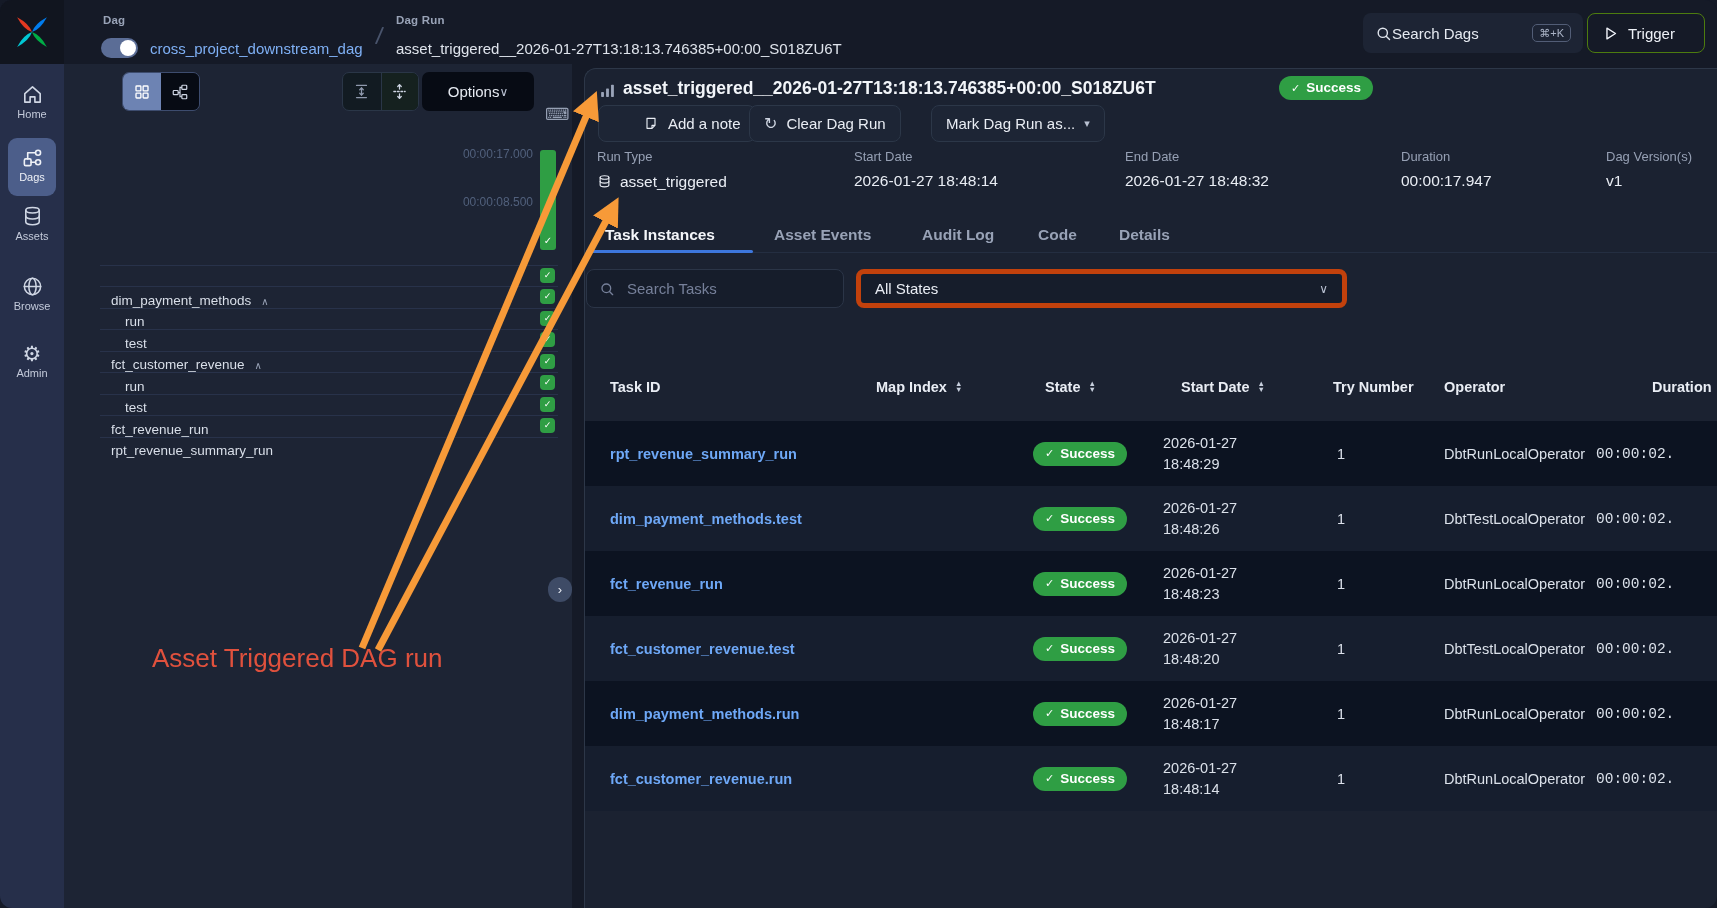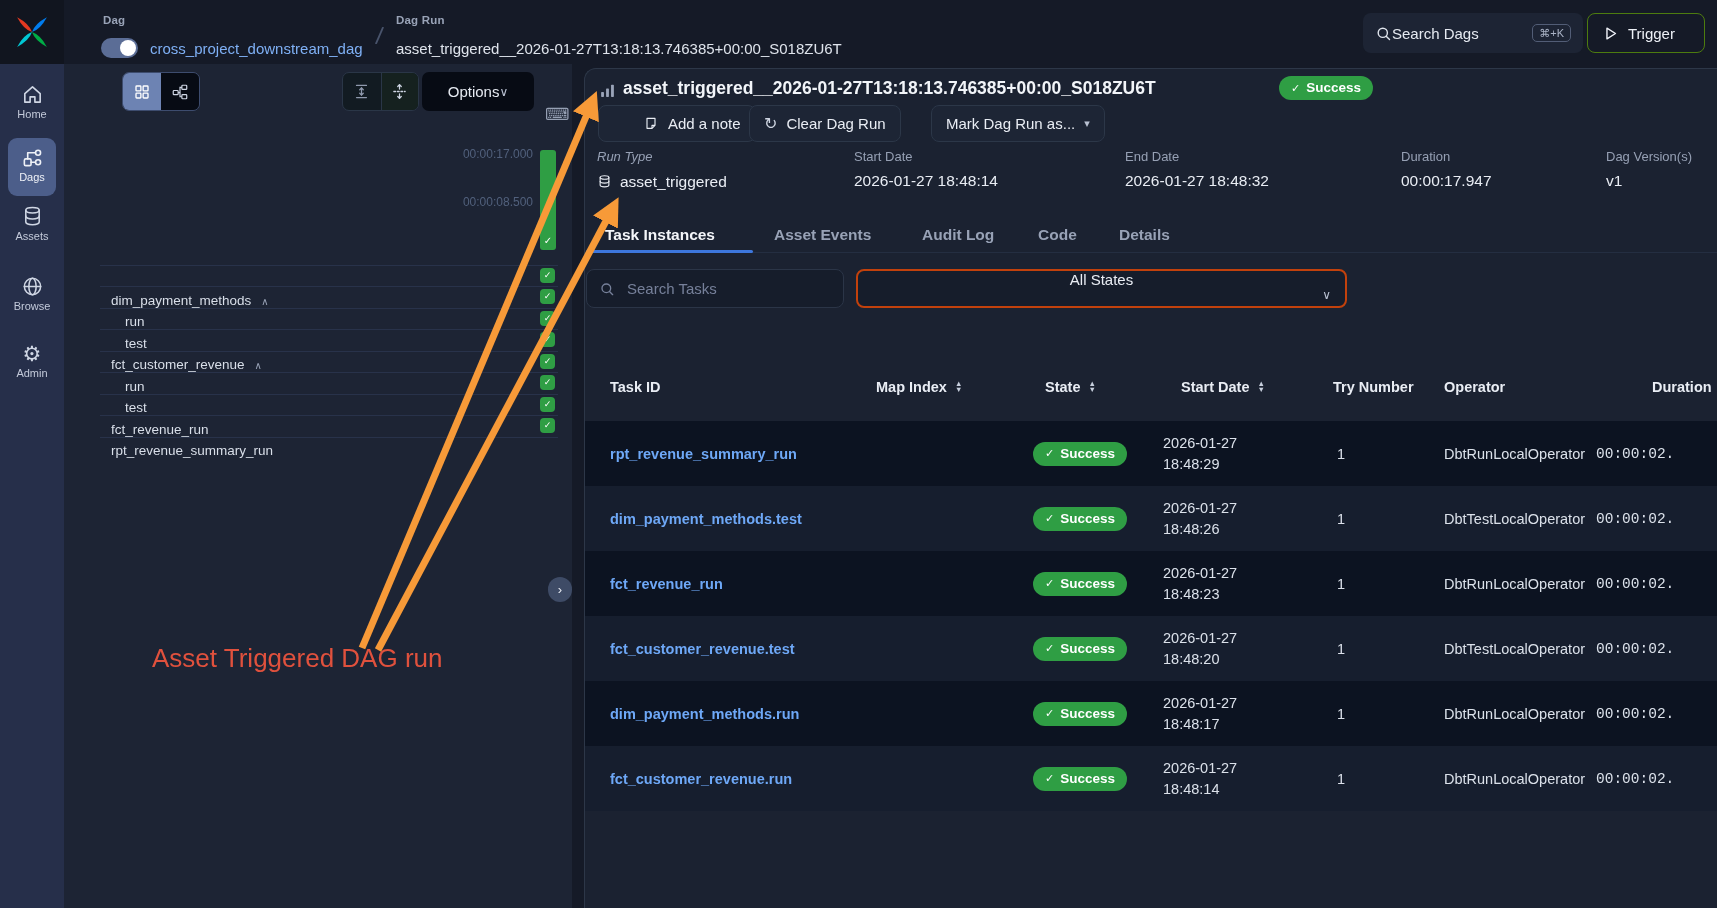--- a/index.html
+++ b/index.html
@@ -1,18 +1,18 @@
 <!DOCTYPE html>
 <html><head>
 <meta charset="utf-8">
 <style>
   html,body{margin:0;padding:0;background:#151a27;}
   *{box-sizing:border-box;}
   .stage{position:relative;width:1717px;height:908px;overflow:hidden;background:#151a27;
-    font-family:"Liberation Sans","DejaVu Sans",sans-serif;color:#e8ecf3;}
+    font-family:"Liberation Sans","DejaVu Sans",sans-serif;color:#e8ecf3;border-radius:12px;}
 
   
   .topbar{position:absolute;left:0;top:0;width:1717px;height:64px;background:#151a27;}
   .logo-box{position:absolute;left:0;top:0;width:64px;height:64px;display:flex;align-items:center;justify-content:center;background:#11151f;cursor:pointer;}
   .crumb-label{position:absolute;font-size:11.5px;font-weight:bold;color:#99a3b7;letter-spacing:.2px;}
   .dag-link{position:absolute;font-size:15px;color:#7fb0f5;cursor:pointer;}
   .run-name{position:absolute;font-size:15px;color:#dfe4ec;}
   .crumb-slash{position:absolute;font-size:24px;color:#49546c;transform:rotate(8deg);}
   .switch{position:absolute;width:37px;height:20px;border-radius:10px;background:#5b6d96;cursor:pointer;}
   .switch .knob{position:absolute;right:2px;top:2px;width:16px;height:16px;border-radius:50%;background:#fff;}
@@ -78,22 +78,22 @@
   .db-icon-sm{position:relative;top:2px;margin-right:8px;}
   .tab{position:absolute;top:157px;font-size:15.5px;font-weight:bold;color:#98a2b6;cursor:pointer;white-space:nowrap;}
   .tab.active{color:#f4f6fa;}
   .tabs-hairline{position:absolute;left:0;top:183px;width:1133px;height:1px;background:#242e41;}
   .tab-underline{position:absolute;left:1px;top:181px;width:167px;height:3px;border-radius:2px;background:#3d77dd;}
   .search-input{position:absolute;left:1px;top:200px;width:258px;height:39px;border:1px solid #2b3547;border-radius:8px;
     background:#161d2b;display:flex;align-items:center;gap:10px;padding:0 12px;}
   .search-input input{flex:1;border:none;outline:none;background:transparent;font-size:15px;color:#e9edf4;
     font-family:"Liberation Sans","DejaVu Sans",sans-serif;}
   .search-input input::placeholder{color:#76809a;}
-  .state-select{position:absolute;left:271px;top:200px;width:491px;height:39px;border:2px solid #c2410c;border-radius:8px;
-    background:#161d2b;display:flex;align-items:center;padding:0 14px;cursor:pointer;font-size:15px;color:#e9edf4;flex-direction:column;}
+  .state-select{position:absolute;left:271px;top:200px;width:491px;height:39px;border:5px solid #c2410c;border-radius:8px;
+    background:#161d2b;display:flex;align-items:center;padding:0 14px;cursor:pointer;font-size:15px;color:#e9edf4;}
   .state-select .chev-glyph{margin-left:auto;}
   .th{position:absolute;top:310px;font-size:14.5px;font-weight:bold;color:#e9edf4;display:flex;align-items:center;gap:8px;white-space:nowrap;}
   .sort{display:inline-flex;flex-direction:column;line-height:6px;font-size:7.5px;color:#c7cfdd;cursor:pointer;}
   .trow{position:absolute;left:0;width:1133px;height:65px;}
   .trow.dark{background:#0c1321;}
   .trow.lite{background:#161e2e;}
   .cell{position:absolute;top:50%;transform:translateY(-50%);font-size:14.5px;color:#dbe1ea;white-space:nowrap;}
   .cell.link{color:#6ea8f7;font-weight:bold;cursor:pointer;}
   .cell.date{width:112px;white-space:normal;line-height:21px;}
   .c-task{left:25px;} .c-state{left:448px;} .c-date{left:578px;} .c-try{left:752px;} .c-op{left:859px;} .c-dur{left:1011px;font-family:Liberation Mono, monospace;}
@@ -287,21 +287,21 @@
     </div>
     <div class="act-btn" style="left:164px;">
       <span class="refresh-glyph">↻</span>
       <span>Clear Dag Run</span>
     </div>
     <div class="act-btn" style="left:346px;">
       <span>Mark Dag Run as...</span>
       <span class="caret-glyph">▾</span>
     </div>
 
-    <span class="meta-label" style="left:12px;font-style:italic;">Run Type</span>
+    <span class="meta-label" style="left:12px;">Run Type</span>
     <span class="meta-label" style="left:269px;">Start Date</span>
     <span class="meta-label" style="left:540px;">End Date</span>
     <span class="meta-label" style="left:816px;">Duration</span>
     <span class="meta-label" style="left:1021px;">Dag Version(s)</span>
     <span class="meta-value" style="left:12px;"><svg class="icn db-icon-sm" style="display:inline-block;" width="15" height="15" viewBox="0 0 24 24" fill="none" stroke="#e9edf4" stroke-width="1.8" stroke-linecap="round">
           <ellipse cx="12" cy="5.5" rx="7" ry="2.8"></ellipse>
           <path d="M5 5.5 V11.7 C5 13.2 8.1 14.5 12 14.5 C15.9 14.5 19 13.2 19 11.7 V5.5"></path>
           <path d="M5 11.5 V17.7 C5 19.2 8.1 20.5 12 20.5 C15.9 20.5 19 19.2 19 17.7 V11.5"></path>
         </svg><span>asset_triggered</span></span>
     <span class="meta-value" style="left:269px;">2026-01-27 18:48:14</span>

